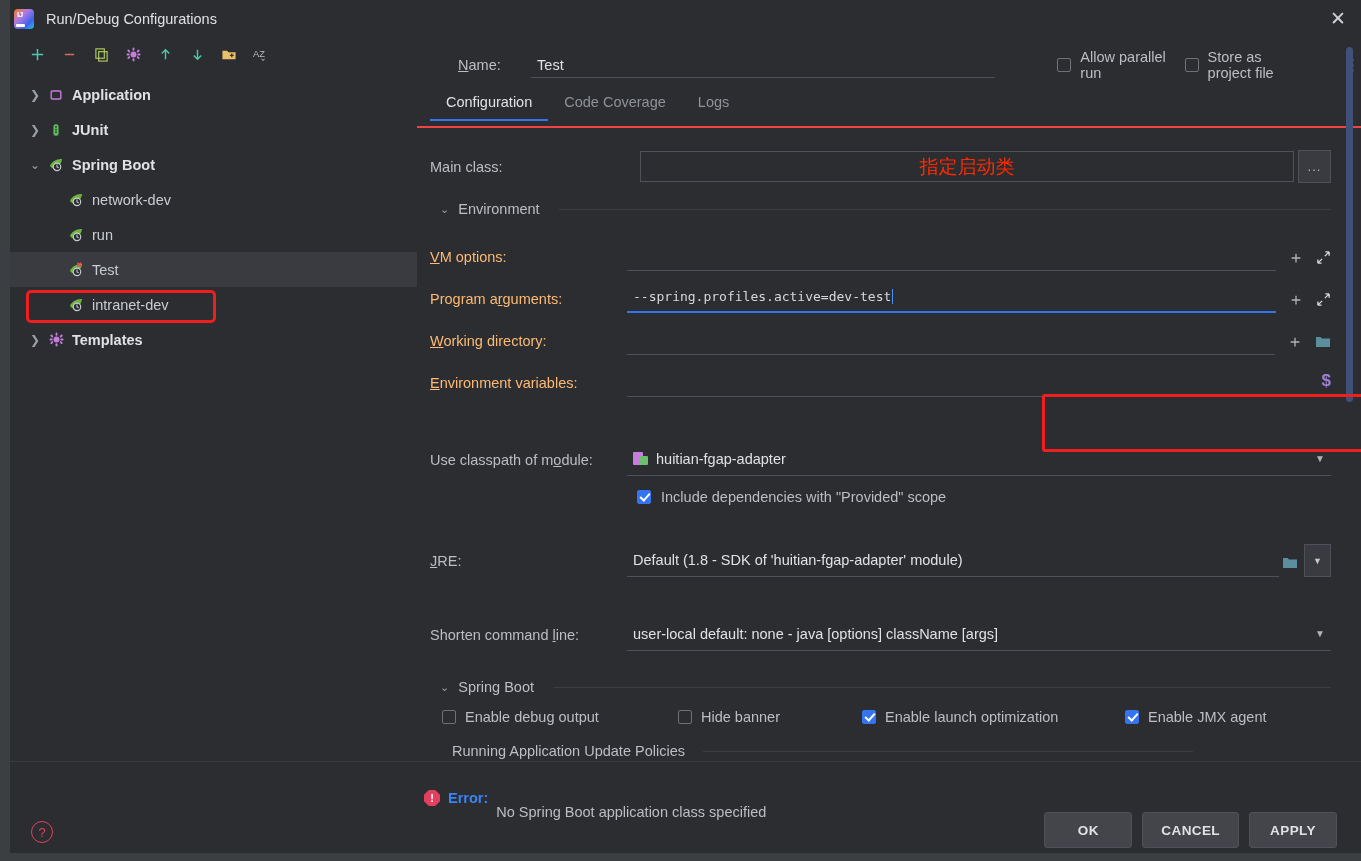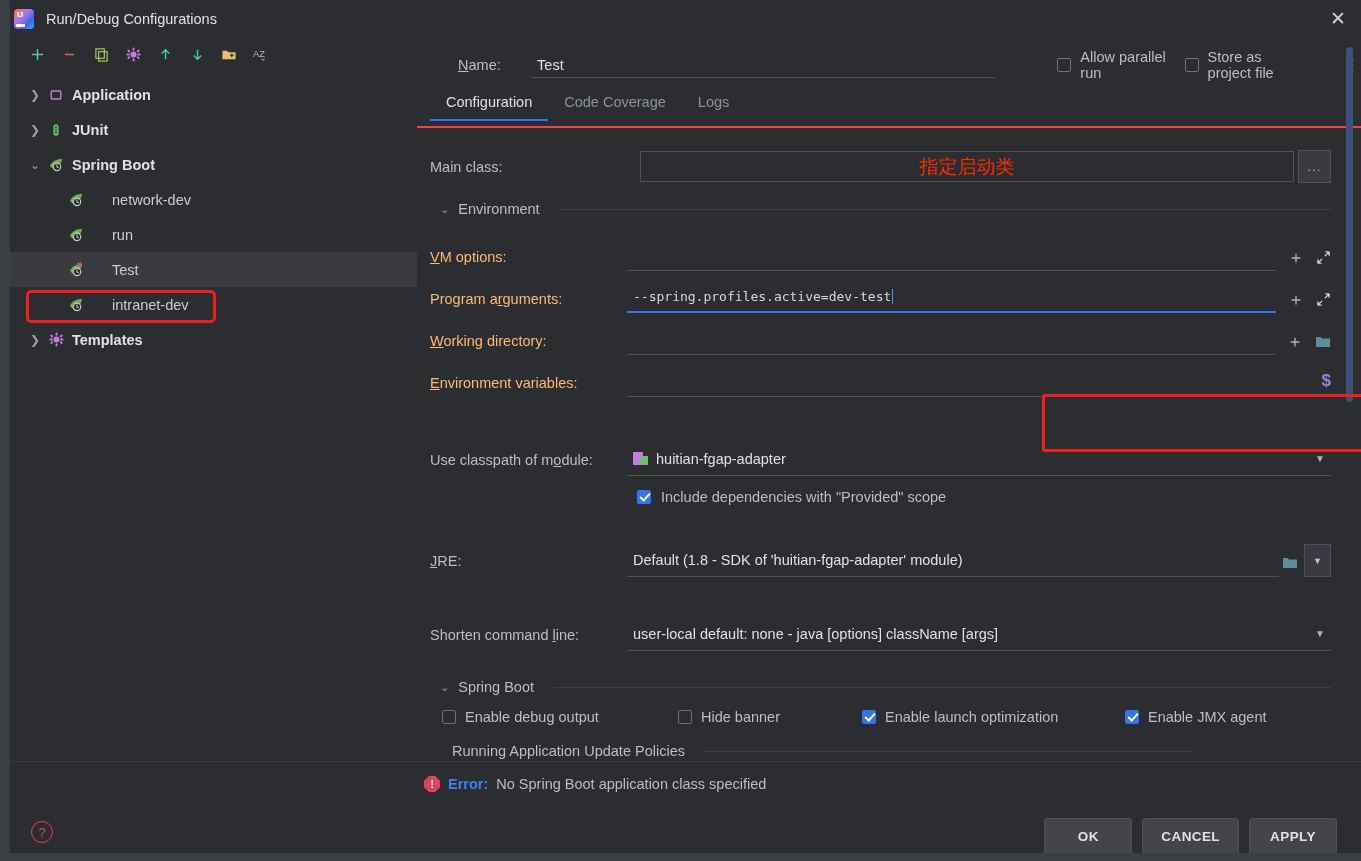--- a/index.html
+++ b/index.html
@@ -75,21 +75,21 @@
     width: 18px; height: 18px; display: flex;
     align-items: center; justify-content: center;
     cursor: pointer; position: relative;
   }
   .tree { padding-top: 6px; flex: 1 1 auto; overflow: hidden; }
   .tree-row {
     height: 35px; display: flex; align-items: center;
     font-size: 14.5px; cursor: pointer; position: relative;
     padding-left: 28px;
   }
-  .tree-row.child { padding-left: 66px; gap: 20px; }
+  .tree-row.child { padding-left: 66px; }
   .tree-row.selected { background: #393b40; }
   .chev {
     width: 14px; flex: 0 0 14px; color: #9ba0a8;
     font-size: 12px; display: flex; align-items: center; justify-content: center;
     margin-right: 4px;
   }
   .node-icon { width: 20px; flex: 0 0 20px; display: flex; align-items: center; justify-content: center; margin-right: 6px; position: relative; }
   .node-label { color: #dfe1e5; }
   .tree-row.group .node-label { font-weight: bold; }
   .tree-row.child .node-label { font-weight: normal; color: #c9ccd1; }
@@ -298,23 +298,23 @@
     font-size: 14.5px;
   }
   .err-icon {
     width: 16px; height: 16px; flex: 0 0 16px;
     background: #e3405f; position: relative;
     clip-path: polygon(30% 0%,70% 0%,100% 30%,100% 70%,70% 100%,30% 100%,0% 70%,0% 30%);
     display: flex; align-items: center; justify-content: center;
   }
   .err-icon::after { content: "!"; color: #fff; font-size: 11px; font-weight: bold; line-height: 16px; }
   .err-word { color: #3b82f6; font-weight: bold; }
-  .err-msg { color: #bcbec4; }
+  .err-msg { color: #bcbec4; margin-top: 28px; }
   .btn-bar {
-    position: absolute; right: 24px; bottom: 7px;
+    position: absolute; right: 24px; bottom: 13px;
     display: flex; gap: 10px;
   }
   .btn {
     min-width: 88px; height: 36px; padding: 0 18px;
     background: #43454a; border: 1px solid #4e5157; border-radius: 3px;
     color: #dfe1e5; font-size: 13.5px; font-weight: bold;
     letter-spacing: .4px; cursor: pointer;
     display: flex; align-items: center; justify-content: center;
     font-family: "Liberation Sans", sans-serif;
   }

